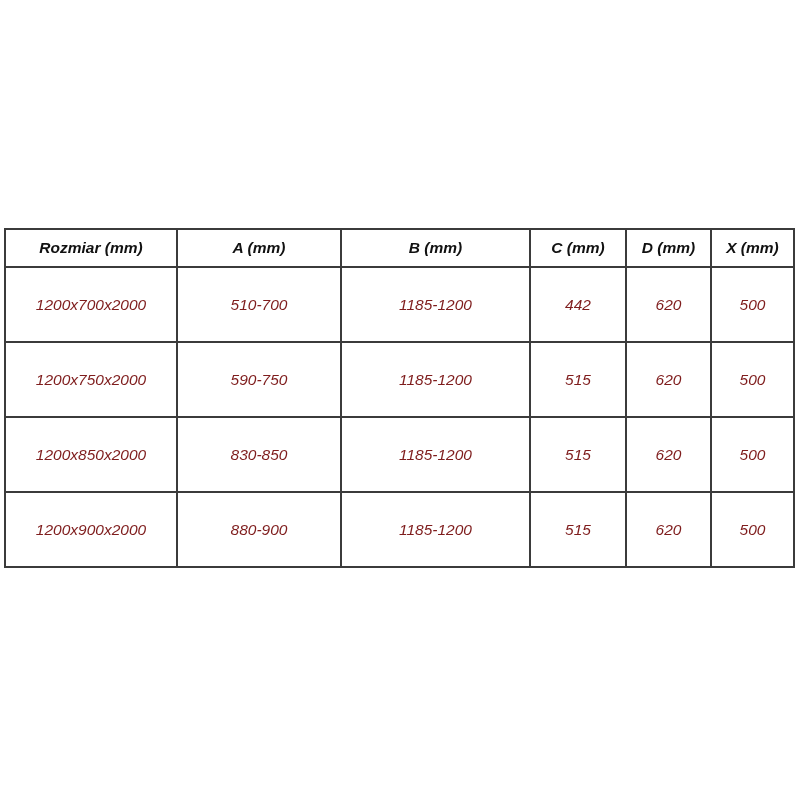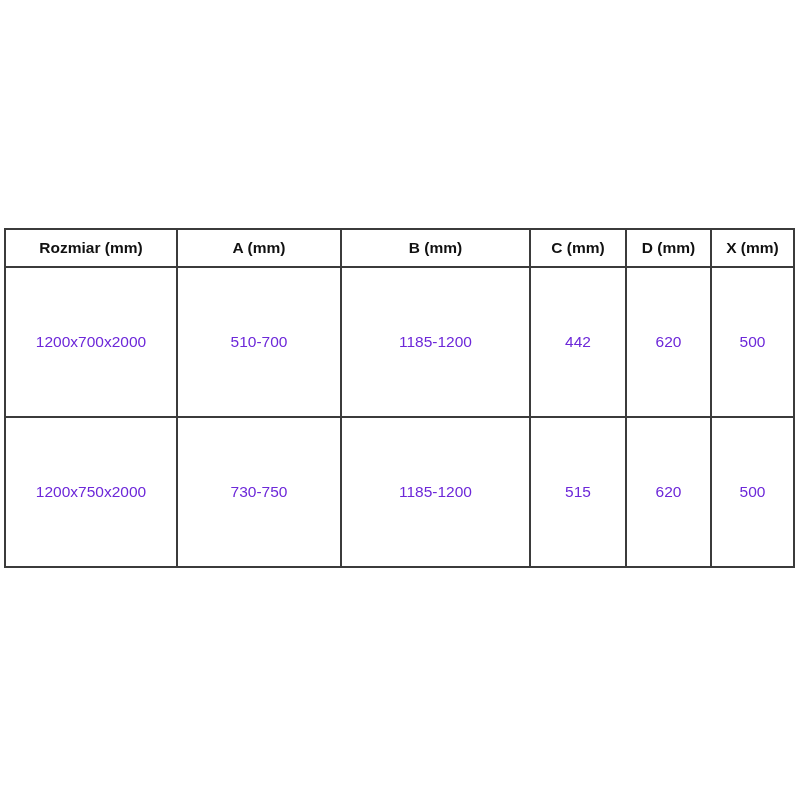--- a/index.html
+++ b/index.html
@@ -8,20 +8,21 @@
     height: 800px;
     background: #ffffff;
     font-family: "Liberation Sans", sans-serif;
   }
   .page {
     position: relative;
     width: 800px;
     height: 800px;
     background: #ffffff;
     overflow: hidden;
+    font-style: italic;
   }
   table.spec-table {
     position: absolute;
     left: 4px;
     top: 228px;
     width: 789px;
     height: 340px;
     border-collapse: collapse;
     table-layout: fixed;
     background: #ffffff;
@@ -36,21 +37,21 @@
   }
   table.spec-table th {
     font-size: 15.5px;
     font-weight: bold;
     color: #111111;
     height: 38px;
   }
   table.spec-table td {
     font-size: 15.5px;
     font-weight: normal;
-    color: #6d28d9;
+    color: #7f1d1d;
     height: 37.7px;
   }
 </style>
 </head>
 <body>
 
 <div class="page">
   <table class="spec-table">
     <colgroup>
       <col style="width:172px">
@@ -74,21 +75,37 @@
         <tr>
           <td>1200x700x2000</td>
           <td>510-700</td>
           <td>1185-1200</td>
           <td>442</td>
           <td>620</td>
           <td>500</td>
         </tr>
         <tr>
           <td>1200x750x2000</td>
-          <td>730-750</td>
+          <td>590-750</td>
+          <td>1185-1200</td>
+          <td>515</td>
+          <td>620</td>
+          <td>500</td>
+        </tr>
+        <tr>
+          <td>1200x850x2000</td>
+          <td>830-850</td>
+          <td>1185-1200</td>
+          <td>515</td>
+          <td>620</td>
+          <td>500</td>
+        </tr>
+        <tr>
+          <td>1200x900x2000</td>
+          <td>880-900</td>
           <td>1185-1200</td>
           <td>515</td>
           <td>620</td>
           <td>500</td>
         </tr>
       </tbody>
   </table>
 </div>
 
 </body></html>

